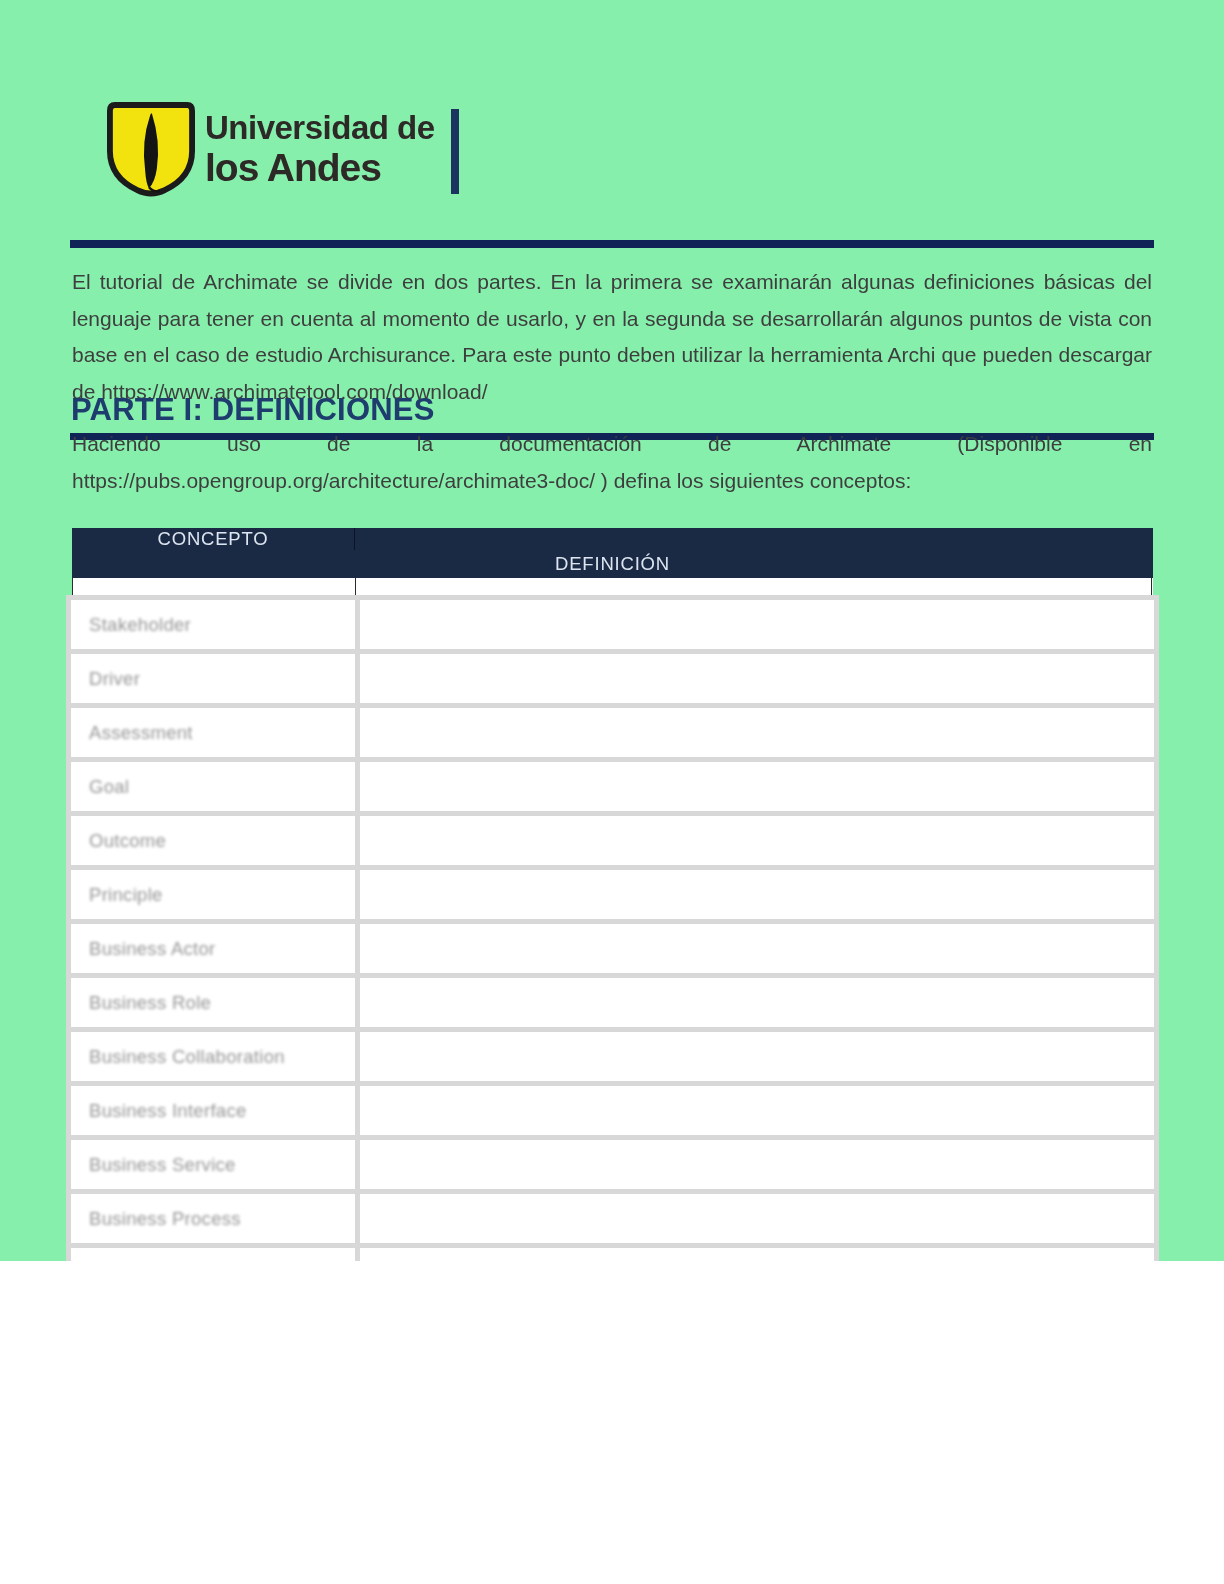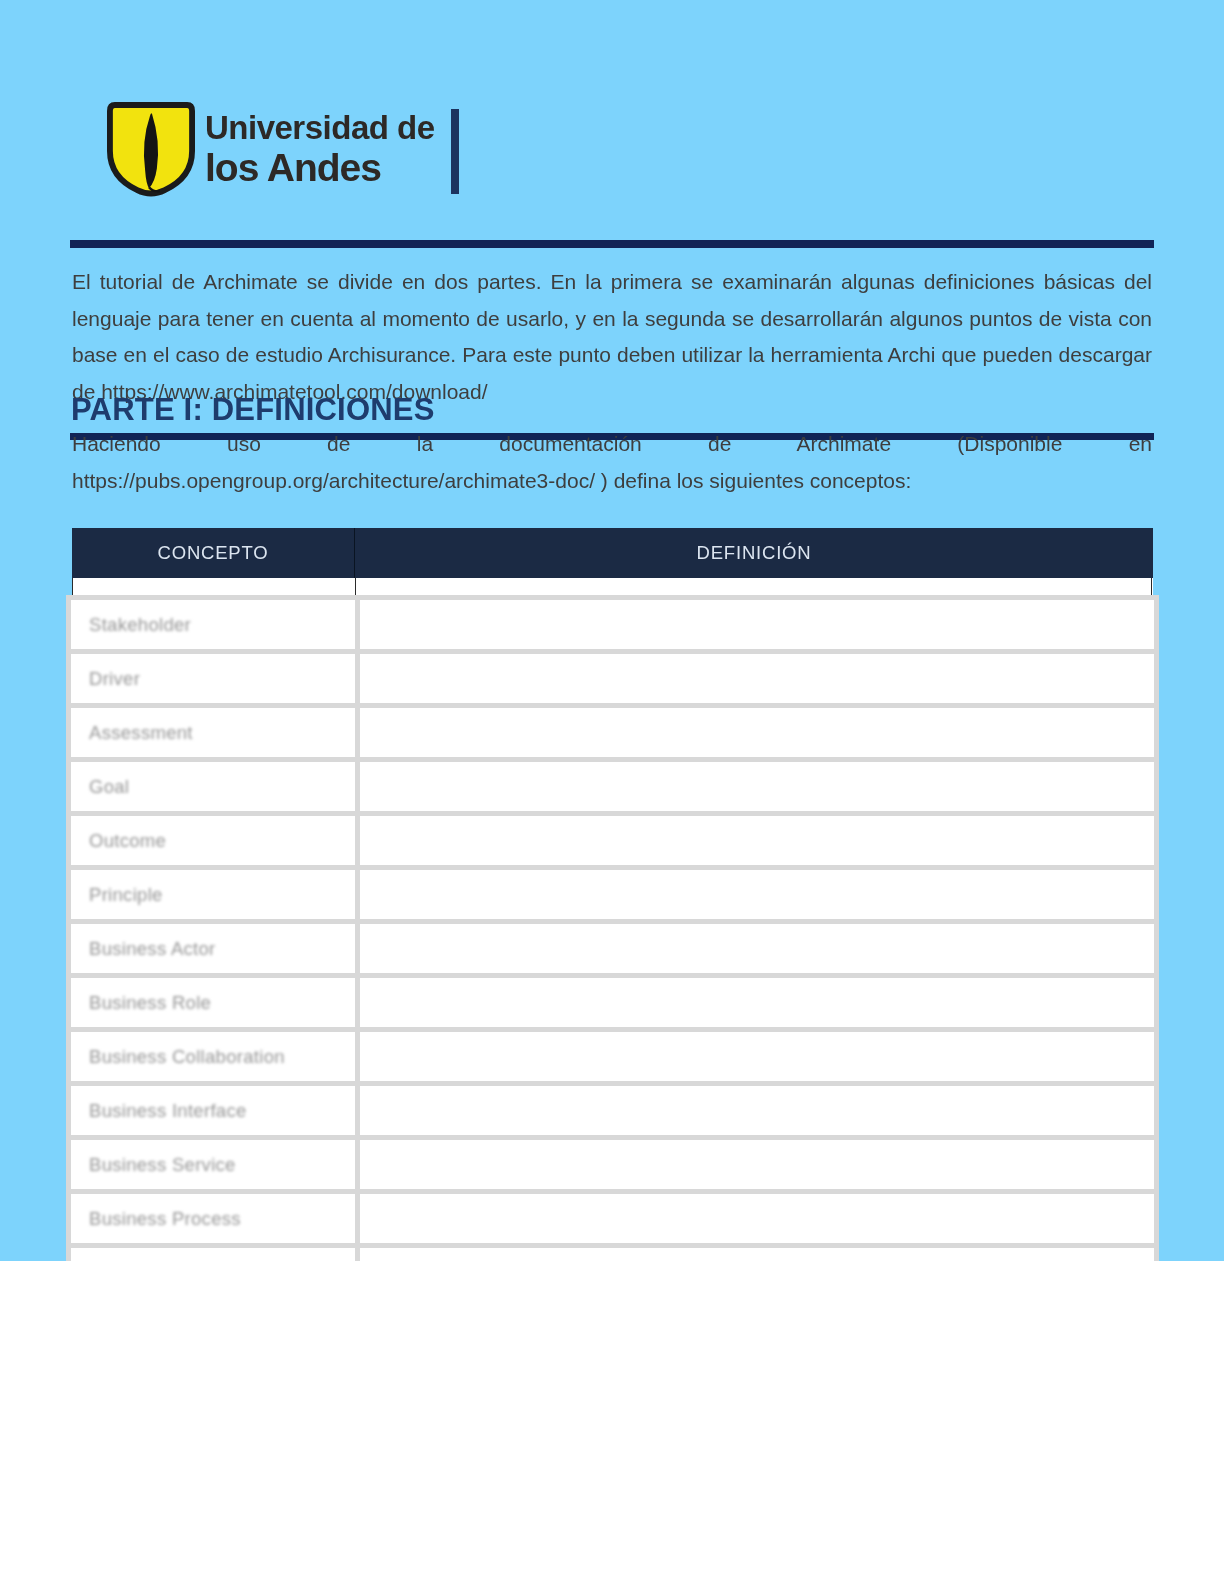--- a/index.html
+++ b/index.html
@@ -1,19 +1,19 @@
 <!DOCTYPE html>
 <html><head>
 <meta charset="utf-8">
 <style>
   html, body { margin: 0; padding: 0; background: #ffffff; }
   .page {
     position: relative;
     width: 1224px; height: 1261px;
-    background: #7dd3fc;
+    background: #86efac;
     font-family: "Liberation Sans", sans-serif;
     overflow: hidden;
   }
 
   
   .masthead { position: absolute; top: 102px; left: 107px; display: flex; align-items: flex-start; }
   .shield { width: 88px; height: 96px; display: block; }
   .uni-name { margin-left: 10px; color: #2d2926; white-space: nowrap; }
   .uni-line1 { font-size: 33px; font-weight: bold; letter-spacing: -0.5px; line-height: 1; margin-top: 9px; }
   .uni-line2 { font-size: 39px; font-weight: bold; letter-spacing: -1px; line-height: 1; margin-top: 4px; }
@@ -28,21 +28,21 @@
   
   .para { position: absolute; left: 72px; width: 1080px; margin: 0; font-size: 21px; line-height: 36.5px; text-align: justify; color: #3e3e3e; }
   .intro { top: 264px; }
   .instructions { top: 426px; }
 
   
   .section-title { position: absolute; top: 392px; left: 71px; margin: 0; font-size: 31px; font-weight: 700; color: #1e3c6d; letter-spacing: 0.2px; text-align: right; }
 
   
   .deftable { position: absolute; top: 528px; left: 72px; width: 1081px; }
-  .thead { display: flex; height: 50px; background: #1b2a44; }
+  .thead { display: flex; height: 50px; background: #1b2a44; flex-direction: column; }
   .th { display: flex; align-items: center; justify-content: center; color: #dce5f0; font-size: 18.5px; letter-spacing: 0.8px; }
   .th-concept { width: 283px; border-right: 1px solid #0a1422; box-sizing: border-box; }
   .th-def { flex: 1; }
 
   
   .grid-strip { position: relative; height: 17px; background: #ffffff; }
   .grid-strip .v { position: absolute; top: 0; bottom: 0; width: 1px; background: #2b2b2b; }
   .v1 { left: 0; } .v2 { left: 283px; } .v3 { right: 1px; }
 
   

